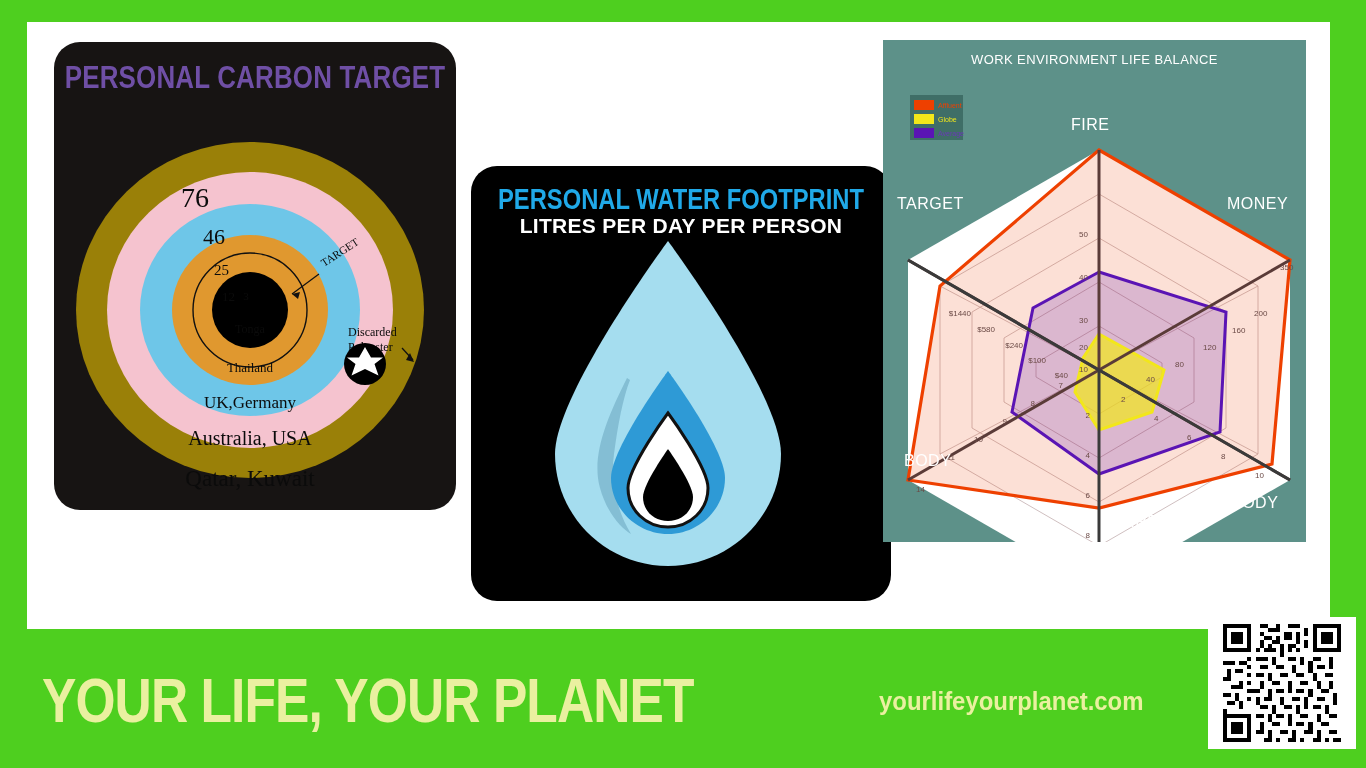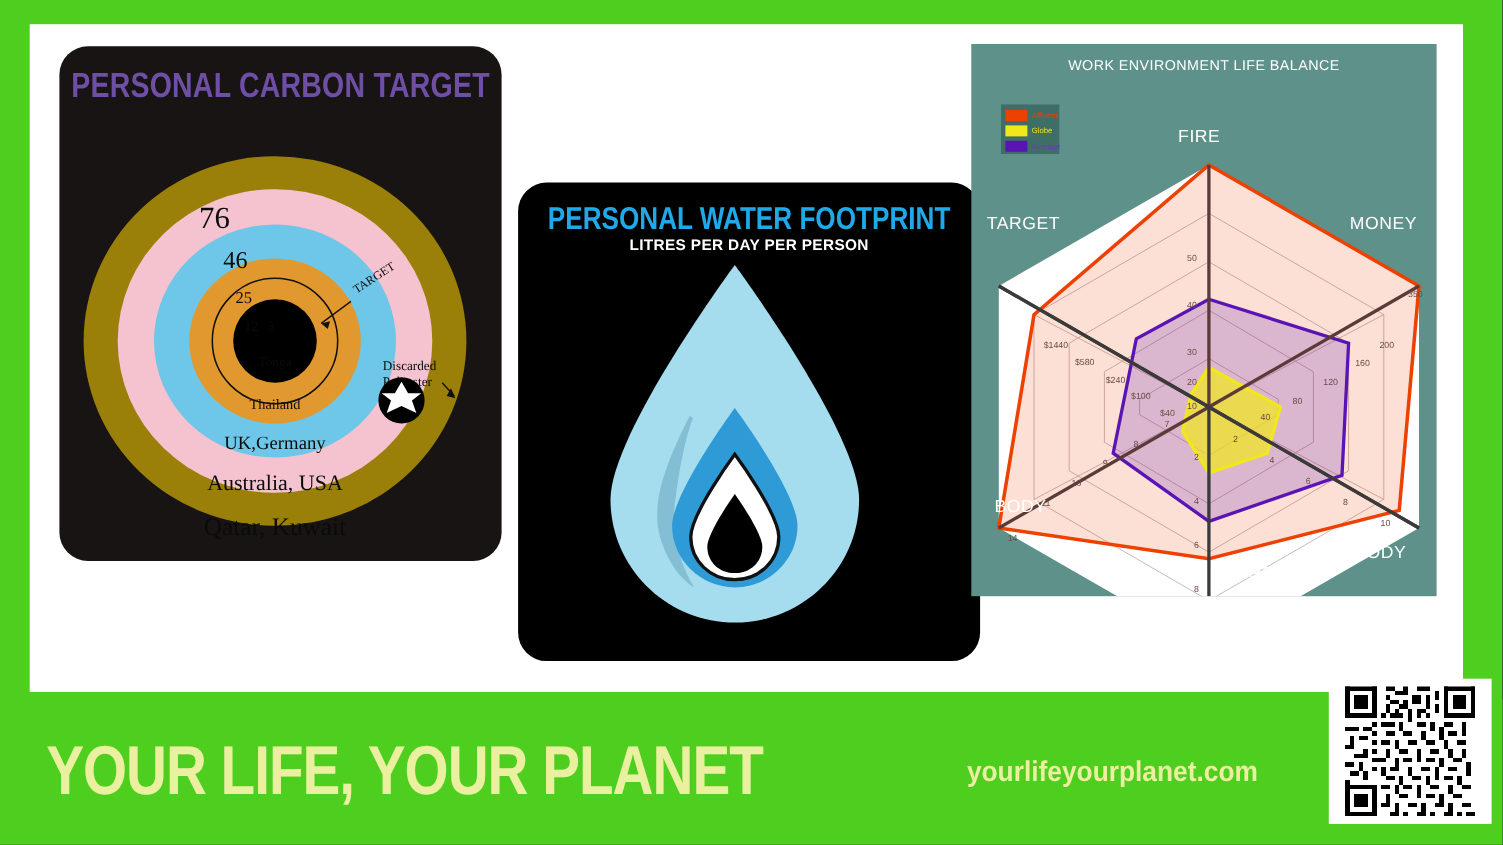--- a/index.html
+++ b/index.html
@@ -107,21 +107,21 @@
     color: #20a9e8;
     transform: scaleX(0.95) scaleY(1.15);
     transform-origin: center top;
   }
   #water-subtitle {
     position: absolute;
     left: 0; top: 48px; width: 100%;
     text-align: center;
     font-family: "Liberation Sans", sans-serif;
     font-weight: bold;
-    font-size: 14px;
+    font-size: 21px;
     color: #ffffff;
     letter-spacing: 0.3px;
   }
   #water-svg { position: absolute; left: 0; top: 0; }
 
   
   #radar-panel {
     position: absolute;
     left: 883px; top: 40px;
     width: 423px; height: 502px;

